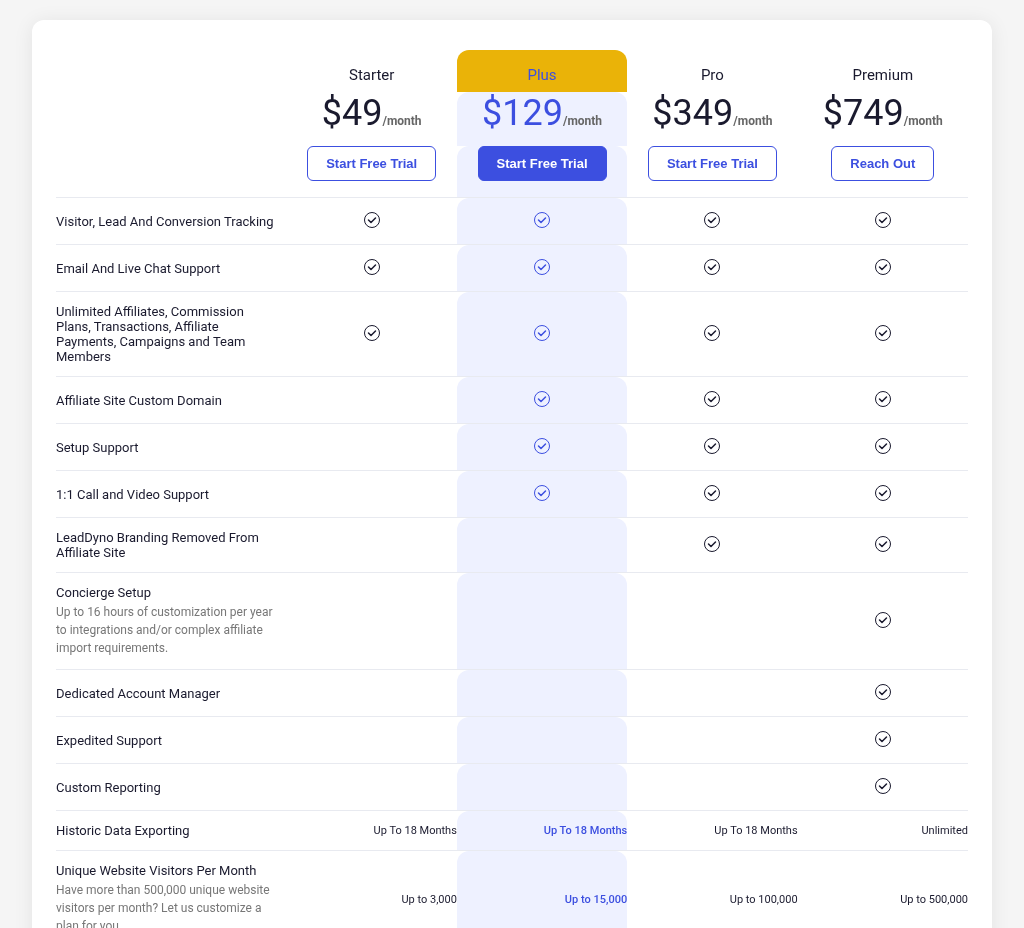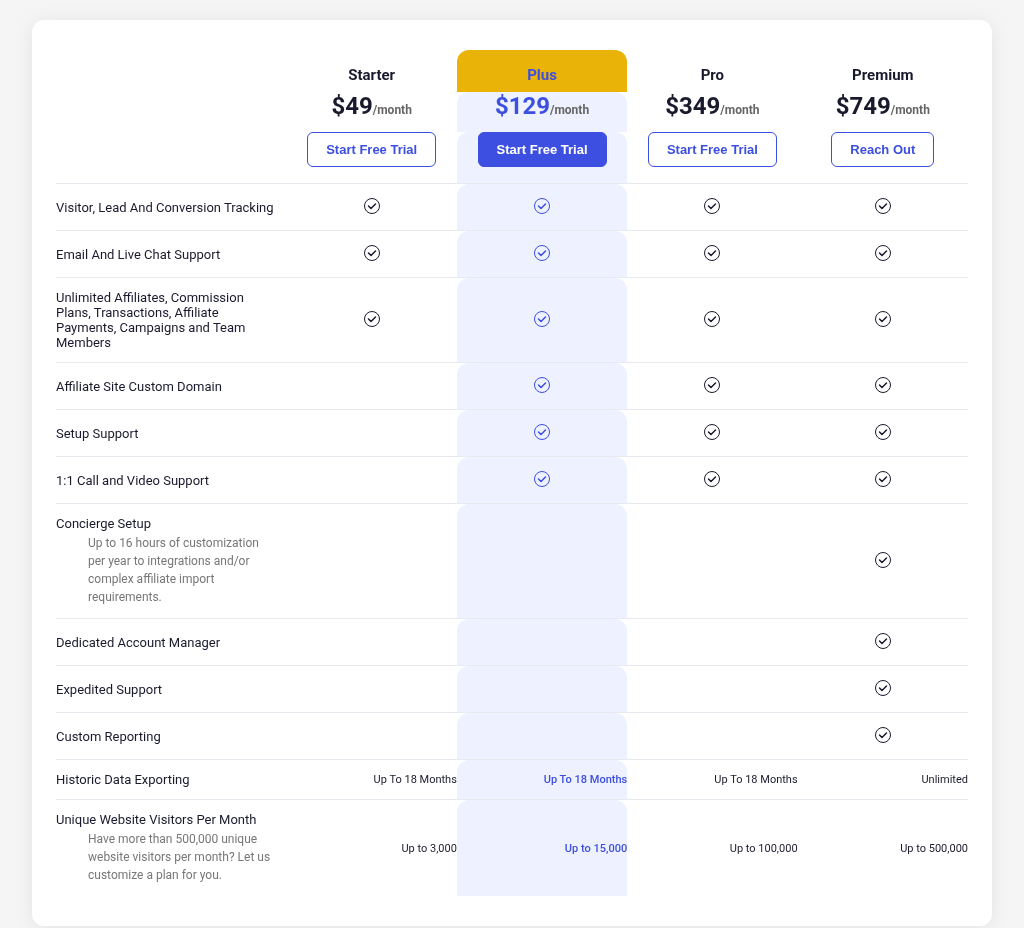--- a/index.html
+++ b/index.html
@@ -41,34 +41,34 @@
     .header-row th.plan-col {
       width: 170px;
       text-align: center;
     }
     .plan-col.plus-col {
       background: #eab308;
       border-radius: 12px 12px 0 0;
     }
     .plan-name {
       font-size: 15px;
-      font-weight: 700;
+      font-weight: 400;
       color: #1a1a2e;
       padding-top: 16px;
       display: block;
     }
     .plan-name.plus { color: #3c4fe0; }
     .price-row td {
       text-align: center;
       padding-bottom: 12px;
     }
     .price-row td.plus-col { background: #eef1ff; }
     .price-amount {
-      font-size: 24px;
-      font-weight: 700;
+      font-size: 36px;
+      font-weight: 400;
       color: #1a1a2e;
     }
     .price-amount.plus { color: #3c4fe0; }
     .price-period {
       font-size: 12px;
       color: #666;
       font-weight: 700;
     }
     .btn-row td {
       text-align: center;
@@ -114,21 +114,20 @@
       font-weight: 400;
       color: #1a1a2e;
       display: block;
     }
     .feature-desc {
       font-size: 12px;
       color: #777;
       display: block;
       margin-top: 3px;
       line-height: 1.5;
-      margin-left: 32px;
     }
     .check-cell {
       text-align: center;
       vertical-align: middle;
     }
     .check-icon {
       display: inline-flex;
       align-items: center;
       justify-content: center;
       width: 20px;
@@ -357,20 +356,39 @@
             </span></td>
           <td class="check-cell plan-col"><span class="check-icon">
               <svg viewBox="0 0 16 16" fill="none" xmlns="http://www.w3.org/2000/svg">
     <circle cx="8" cy="8" r="7.5" stroke="#1a1a2e" stroke-width="1" fill="transparent"></circle>
     <path d="M4.5 8L7 10.5L11.5 6" stroke="#1a1a2e" stroke-width="1.5" stroke-linecap="round" stroke-linejoin="round"></path>
   </svg>
             </span></td>
         </tr>
         <tr class="feature-row">
           <td class="feature-col">
+            <span class="feature-name">LeadDyno Branding Removed From Affiliate Site</span>
+          </td>
+          <td class="check-cell plan-col"></td>
+          <td class="check-cell plan-col plus-col"></td>
+          <td class="check-cell plan-col"><span class="check-icon">
+              <svg viewBox="0 0 16 16" fill="none" xmlns="http://www.w3.org/2000/svg">
+    <circle cx="8" cy="8" r="7.5" stroke="#1a1a2e" stroke-width="1" fill="transparent"></circle>
+    <path d="M4.5 8L7 10.5L11.5 6" stroke="#1a1a2e" stroke-width="1.5" stroke-linecap="round" stroke-linejoin="round"></path>
+  </svg>
+            </span></td>
+          <td class="check-cell plan-col"><span class="check-icon">
+              <svg viewBox="0 0 16 16" fill="none" xmlns="http://www.w3.org/2000/svg">
+    <circle cx="8" cy="8" r="7.5" stroke="#1a1a2e" stroke-width="1" fill="transparent"></circle>
+    <path d="M4.5 8L7 10.5L11.5 6" stroke="#1a1a2e" stroke-width="1.5" stroke-linecap="round" stroke-linejoin="round"></path>
+  </svg>
+            </span></td>
+        </tr>
+        <tr class="feature-row">
+          <td class="feature-col">
             <span class="feature-name">Concierge Setup</span>
             <span class="feature-desc">Up to 16 hours of customization per year to integrations and/or complex affiliate import requirements.</span>
           </td>
           <td class="check-cell plan-col"></td>
           <td class="check-cell plan-col plus-col"></td>
           <td class="check-cell plan-col"></td>
           <td class="check-cell plan-col"><span class="check-icon">
               <svg viewBox="0 0 16 16" fill="none" xmlns="http://www.w3.org/2000/svg">
     <circle cx="8" cy="8" r="7.5" stroke="#1a1a2e" stroke-width="1" fill="transparent"></circle>
     <path d="M4.5 8L7 10.5L11.5 6" stroke="#1a1a2e" stroke-width="1.5" stroke-linecap="round" stroke-linejoin="round"></path>

